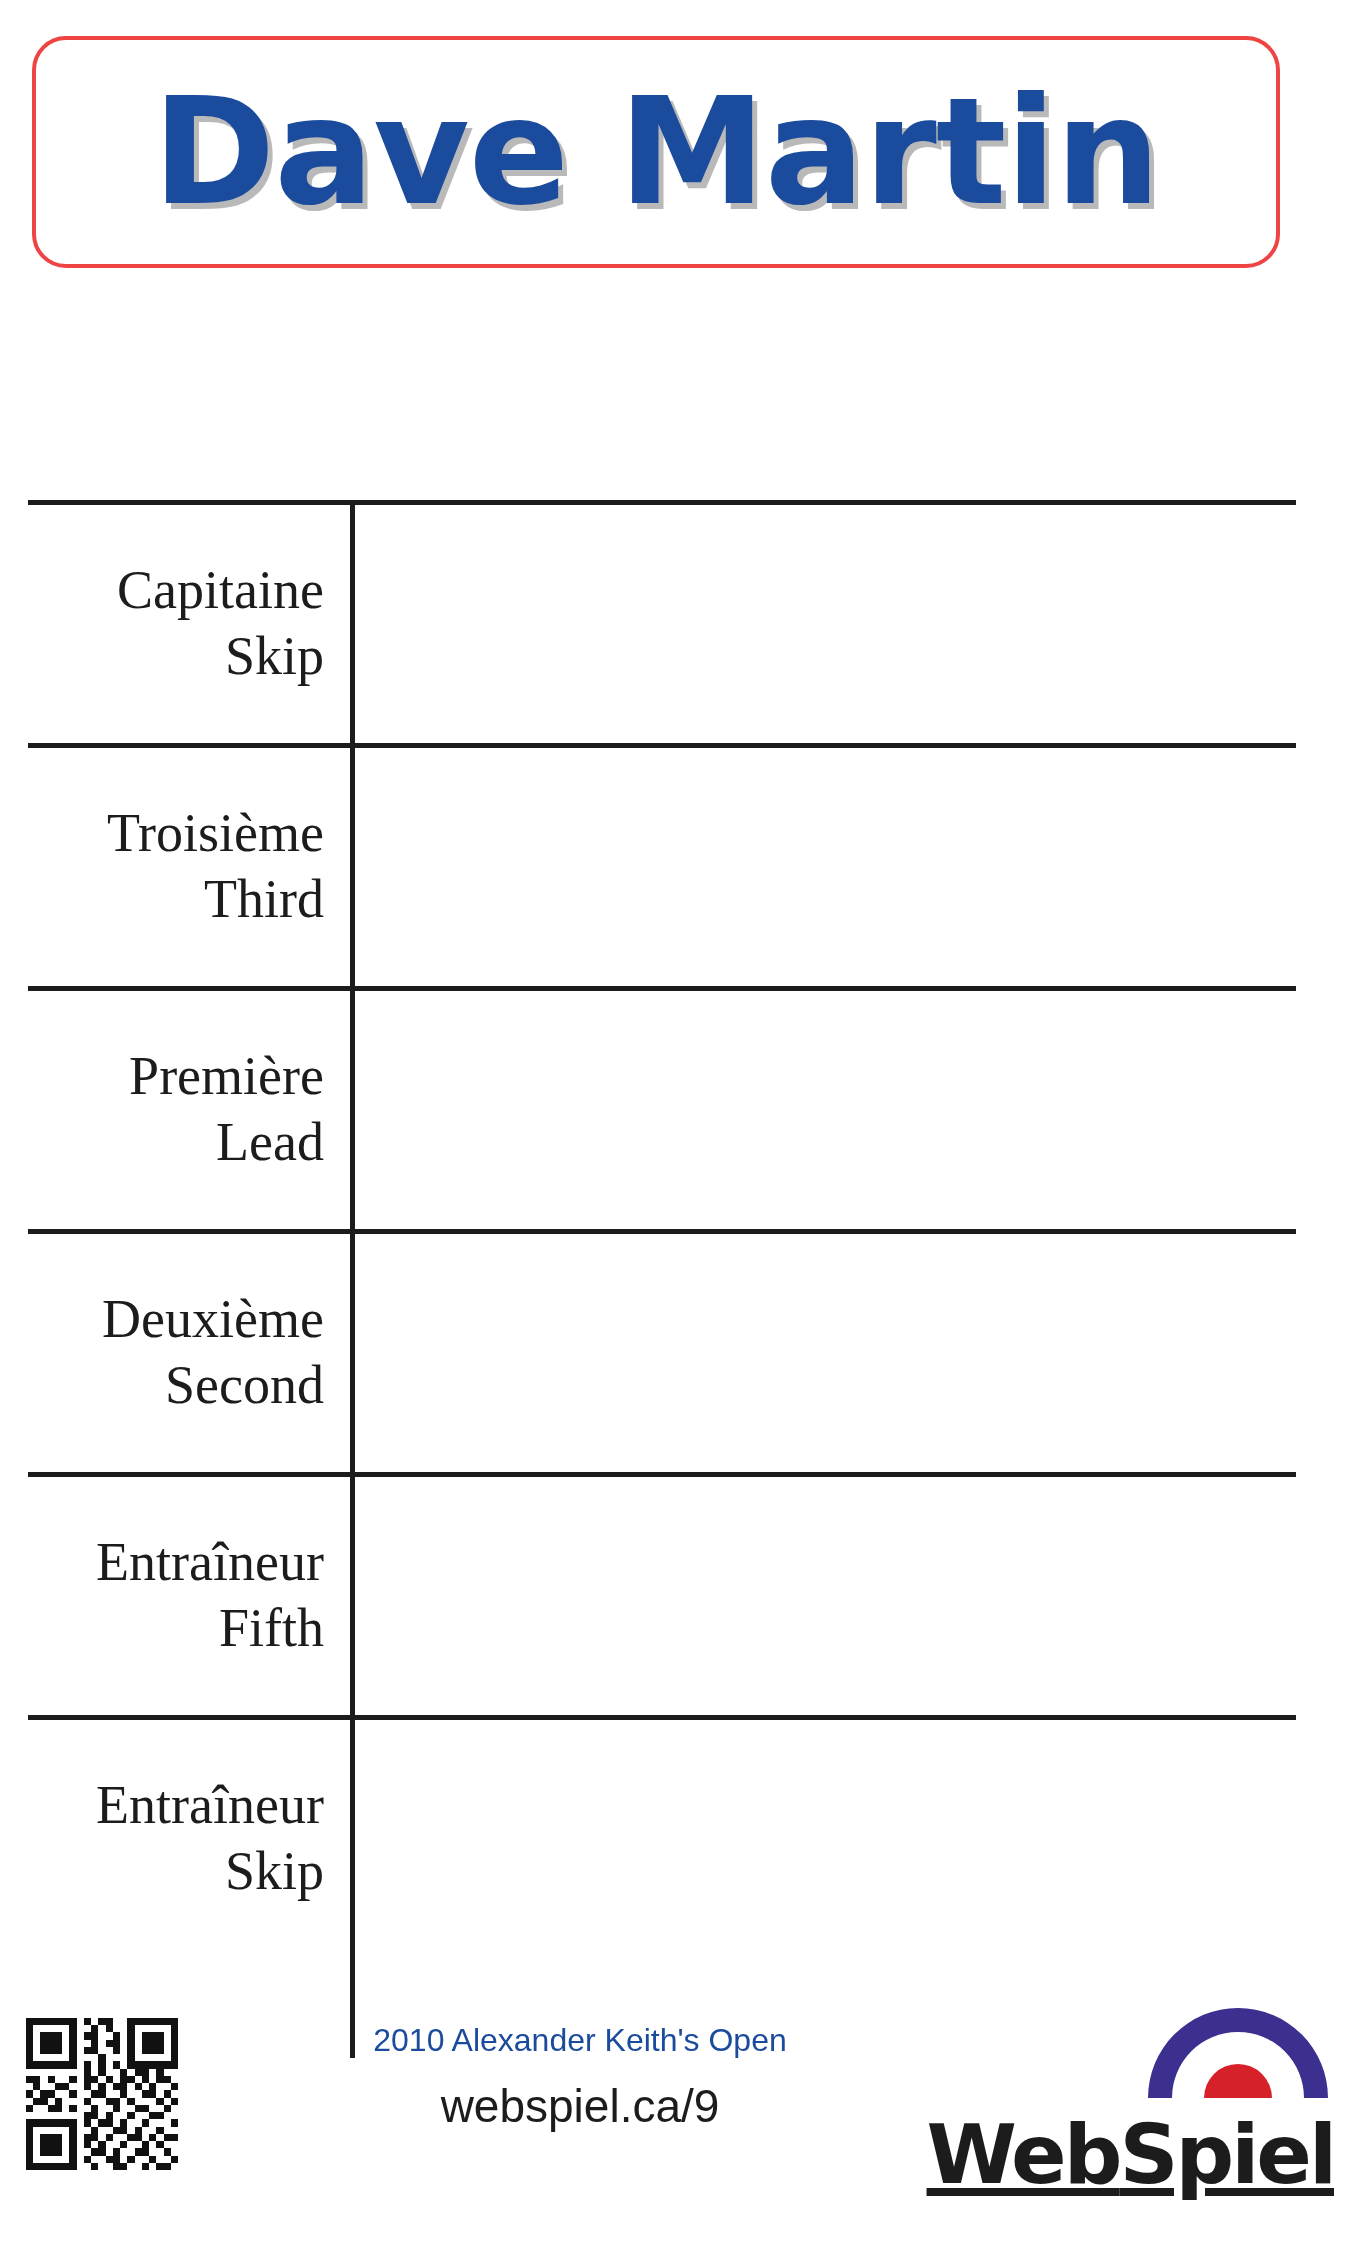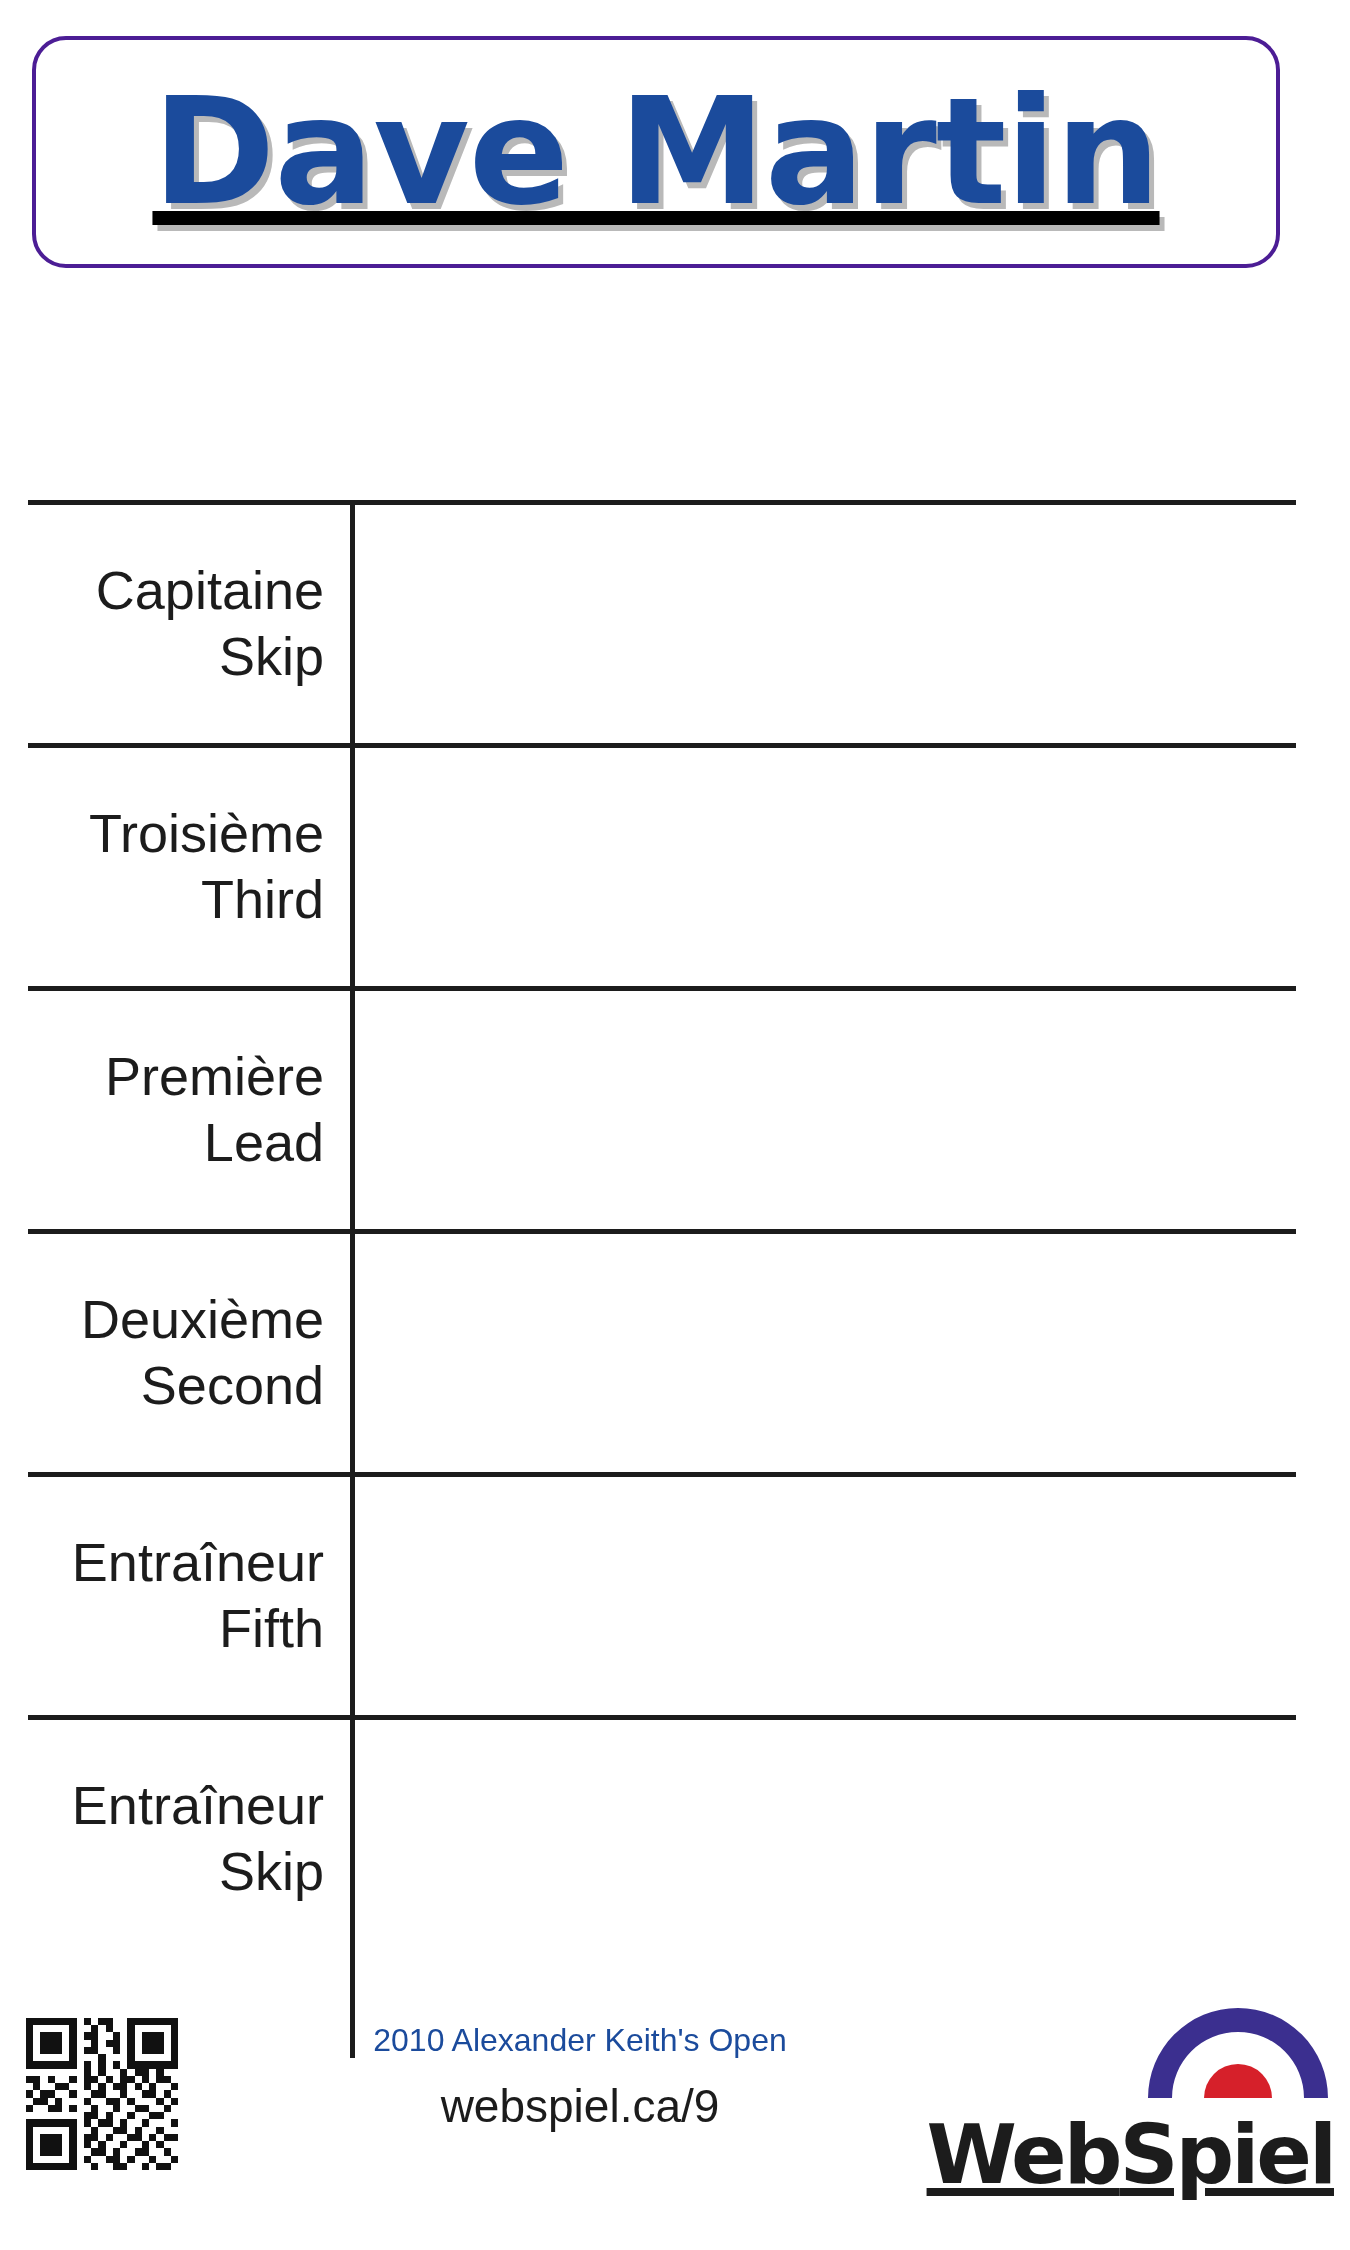--- a/index.html
+++ b/index.html
@@ -22,28 +22,27 @@
     height: 2250px;
   }
 
   
   .title-plate {
     position: absolute;
     left: 32px;
     top: 36px;
     width: 1248px;
     height: 232px;
-    border: 4px solid #4c1d95;
+    border: 4px solid #ef4444;
     border-radius: 34px;
     background: #ffffff;
     box-sizing: border-box;
     display: flex;
     align-items: center;
     justify-content: center;
-    text-decoration: underline;
   }
   .title-text {
     font-family: "DejaVu Sans", sans-serif;
     font-weight: bold;
     font-size: 148px;
     line-height: 1;
     color: #1b4b9c;
     text-shadow: 5px 6px 0 #b9b9b9;
     letter-spacing: -1px;
     white-space: nowrap;
@@ -73,21 +72,21 @@
     height: 100%;
     box-sizing: border-box;
     padding-right: 26px;
     display: flex;
     flex-direction: column;
     align-items: flex-end;
     justify-content: center;
     gap: 2px;
   }
   .label-fr, .label-en {
-    font-family: Liberation Sans, sans-serif;
+    font-family: Liberation Serif, serif;
     font-size: 54px;
     line-height: 1.18;
     color: #1c1c1c;
     white-space: nowrap;
   }
   .row-divider {
     position: absolute;
     left: 322px;
     top: 0;
     width: 5px;

